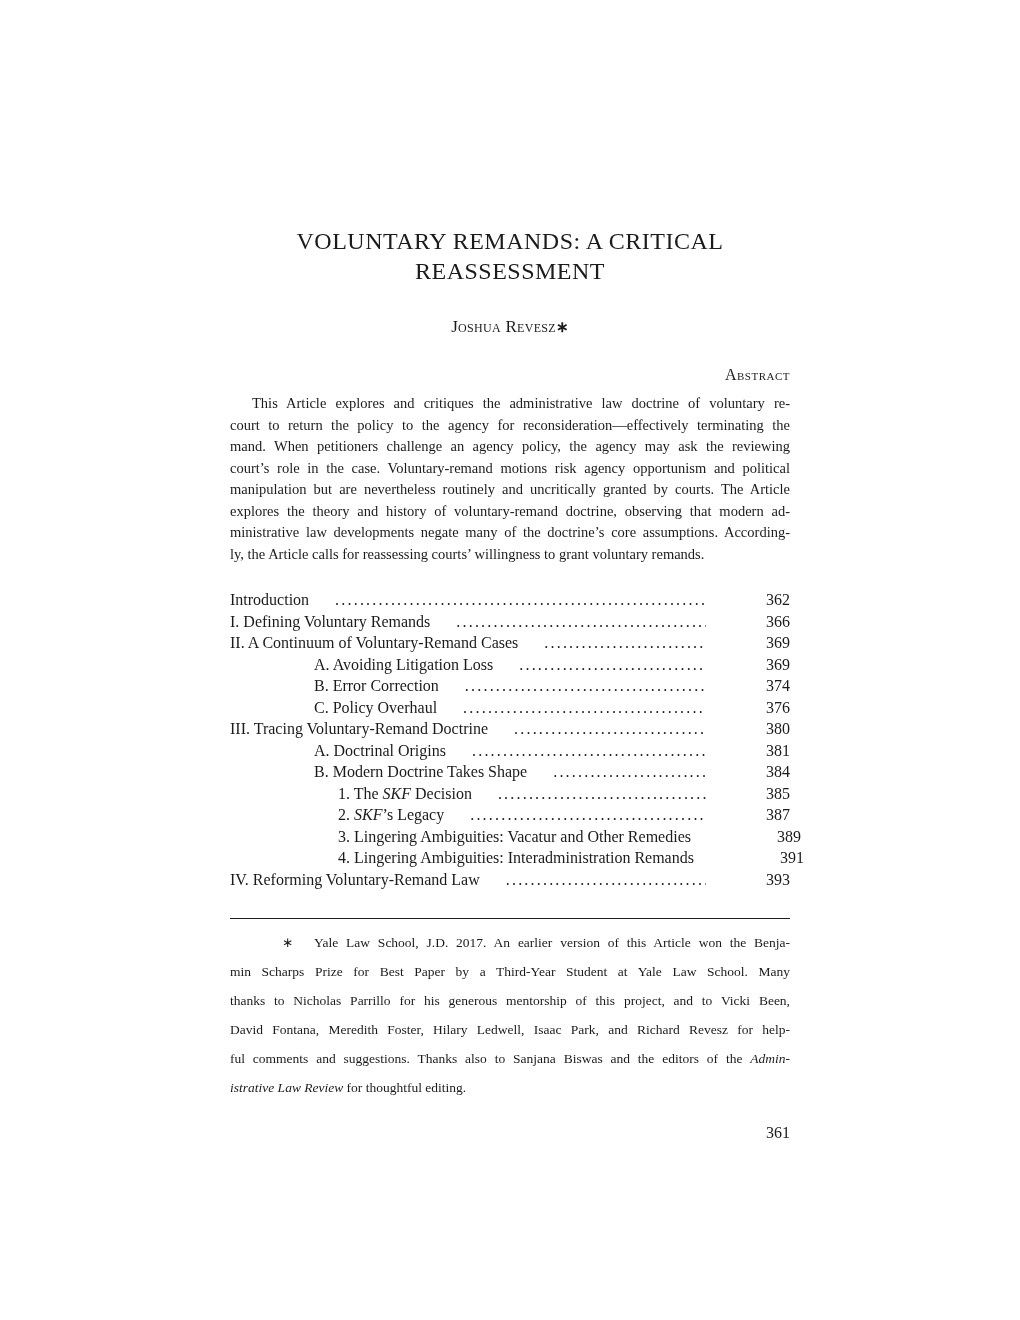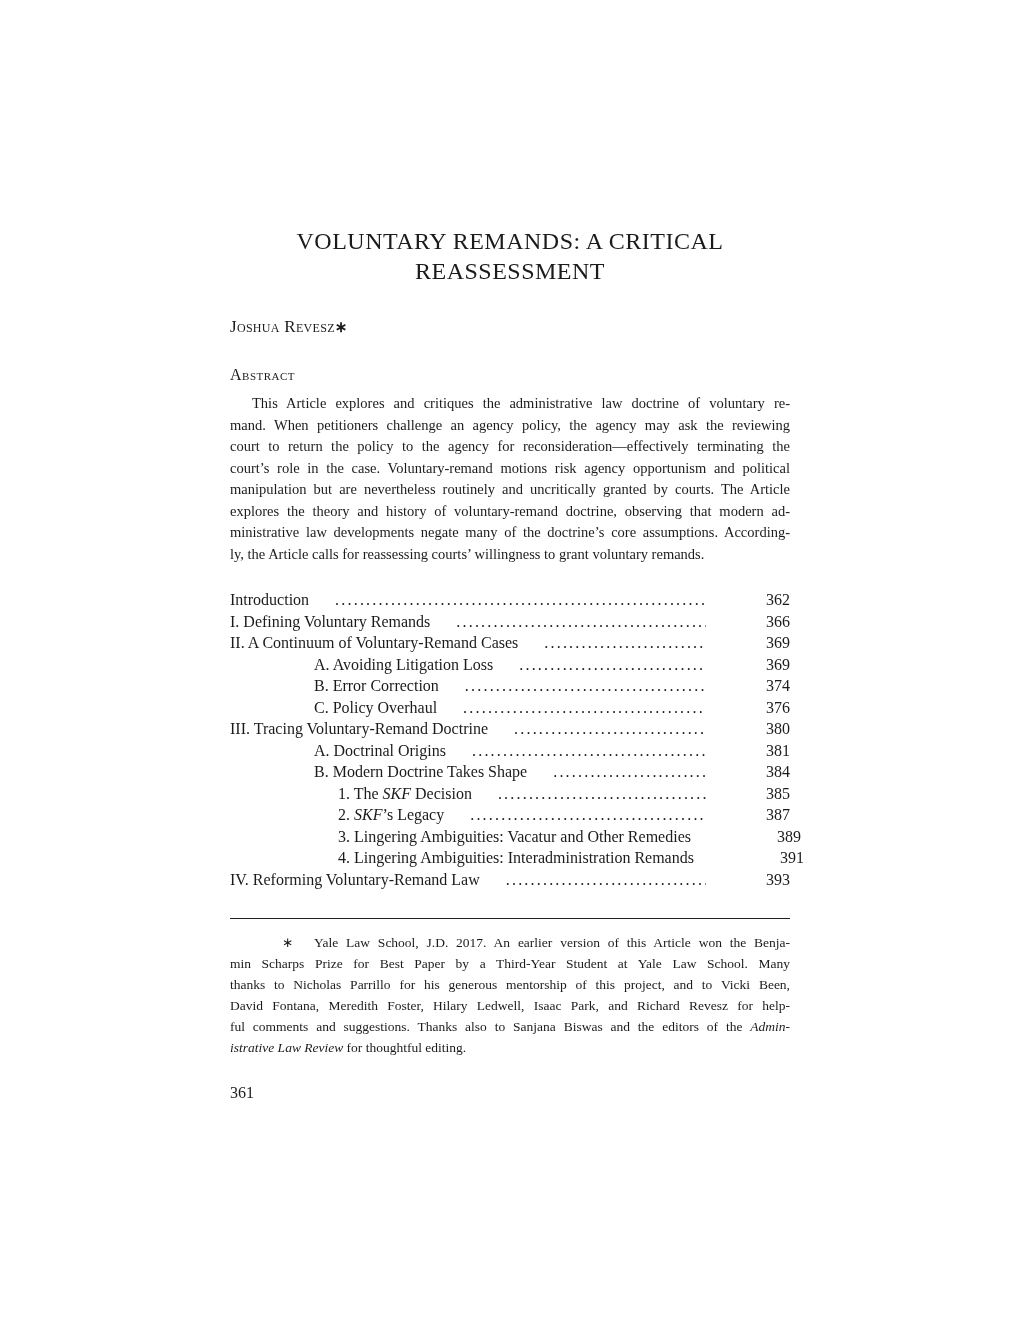--- a/index.html
+++ b/index.html
@@ -22,34 +22,34 @@
   .title {
     margin: 0;
     text-align: center;
     font-size: 24px;
     line-height: 30px;
     font-weight: normal;
     letter-spacing: 0.5px;
   }
   .title .tl { display: block; }
   .author {
-    text-align: left;
+    text-align: center;
     margin-top: 30px;
     font-variant: small-caps;
     font-size: 17px;
     line-height: 22px;
     letter-spacing: 0.3px;
   }
   .author .mark {
     font-variant: normal;
     font-weight: bold;
     font-size: 15px;
   }
   .abs-head {
-    text-align: left;
+    text-align: right;
     margin-top: 26px;
     font-variant: small-caps;
     font-size: 16px;
     line-height: 21px;
     letter-spacing: 0.5px;
   }
   .abstract {
     margin-top: 8px;
     font-size: 14.5px;
     line-height: 21.5px;
@@ -90,26 +90,27 @@
     margin: 28px 0 13px 0;
     width: 100%;
   }
   .footnote {
     font-size: 13.5px;
     line-height: 21px;
   }
   .footnote .ln {
     text-align: justify;
     text-align-last: justify;
+    margin-top: 8px;
   }
   .footnote .ln.first { text-indent: 52px; }
   .footnote .ln.last  { text-align-last: left; }
   .it { font-style: italic; }
   .pageno {
-    text-align: left;
+    text-align: right;
     margin-top: 26px;
     font-size: 16px;
   }
 </style>
 </head>
 <body>
 
 <div class="page">
 
   <h1 class="title">
@@ -118,22 +119,22 @@
   </h1>
 
   <div class="author">
     <span>Joshua Revesz</span><span class="mark">∗</span>
   </div>
 
   <div class="abs-head">Abstract</div>
 
   <div class="abstract">
     <div class="ln first">This Article explores and critiques the administrative law doctrine of voluntary re-</div>
+    <div class="ln">court to return the policy to the agency for reconsideration—effectively terminating the</div>
     <div class="ln">mand.  When petitioners challenge an agency policy, the agency may ask the reviewing</div>
-    <div class="ln">court to return the policy to the agency for reconsideration—effectively terminating the</div>
     <div class="ln">court’s role in the case.  Voluntary-remand motions risk agency opportunism and political</div>
     <div class="ln">manipulation but are nevertheless routinely and uncritically granted by courts.  The Article</div>
     <div class="ln">explores the theory and history of voluntary-remand doctrine, observing that modern ad-</div>
     <div class="ln">ministrative law developments negate many of the doctrine’s core assumptions.  According-</div>
     <div class="ln last">ly, the Article calls for reassessing courts’ willingness to grant voluntary remands.</div>
   </div>
 
   <div class="toc">
     <div class="toc-row ind0">
       <span class="toc-label"><span>Introduction</span></span>

